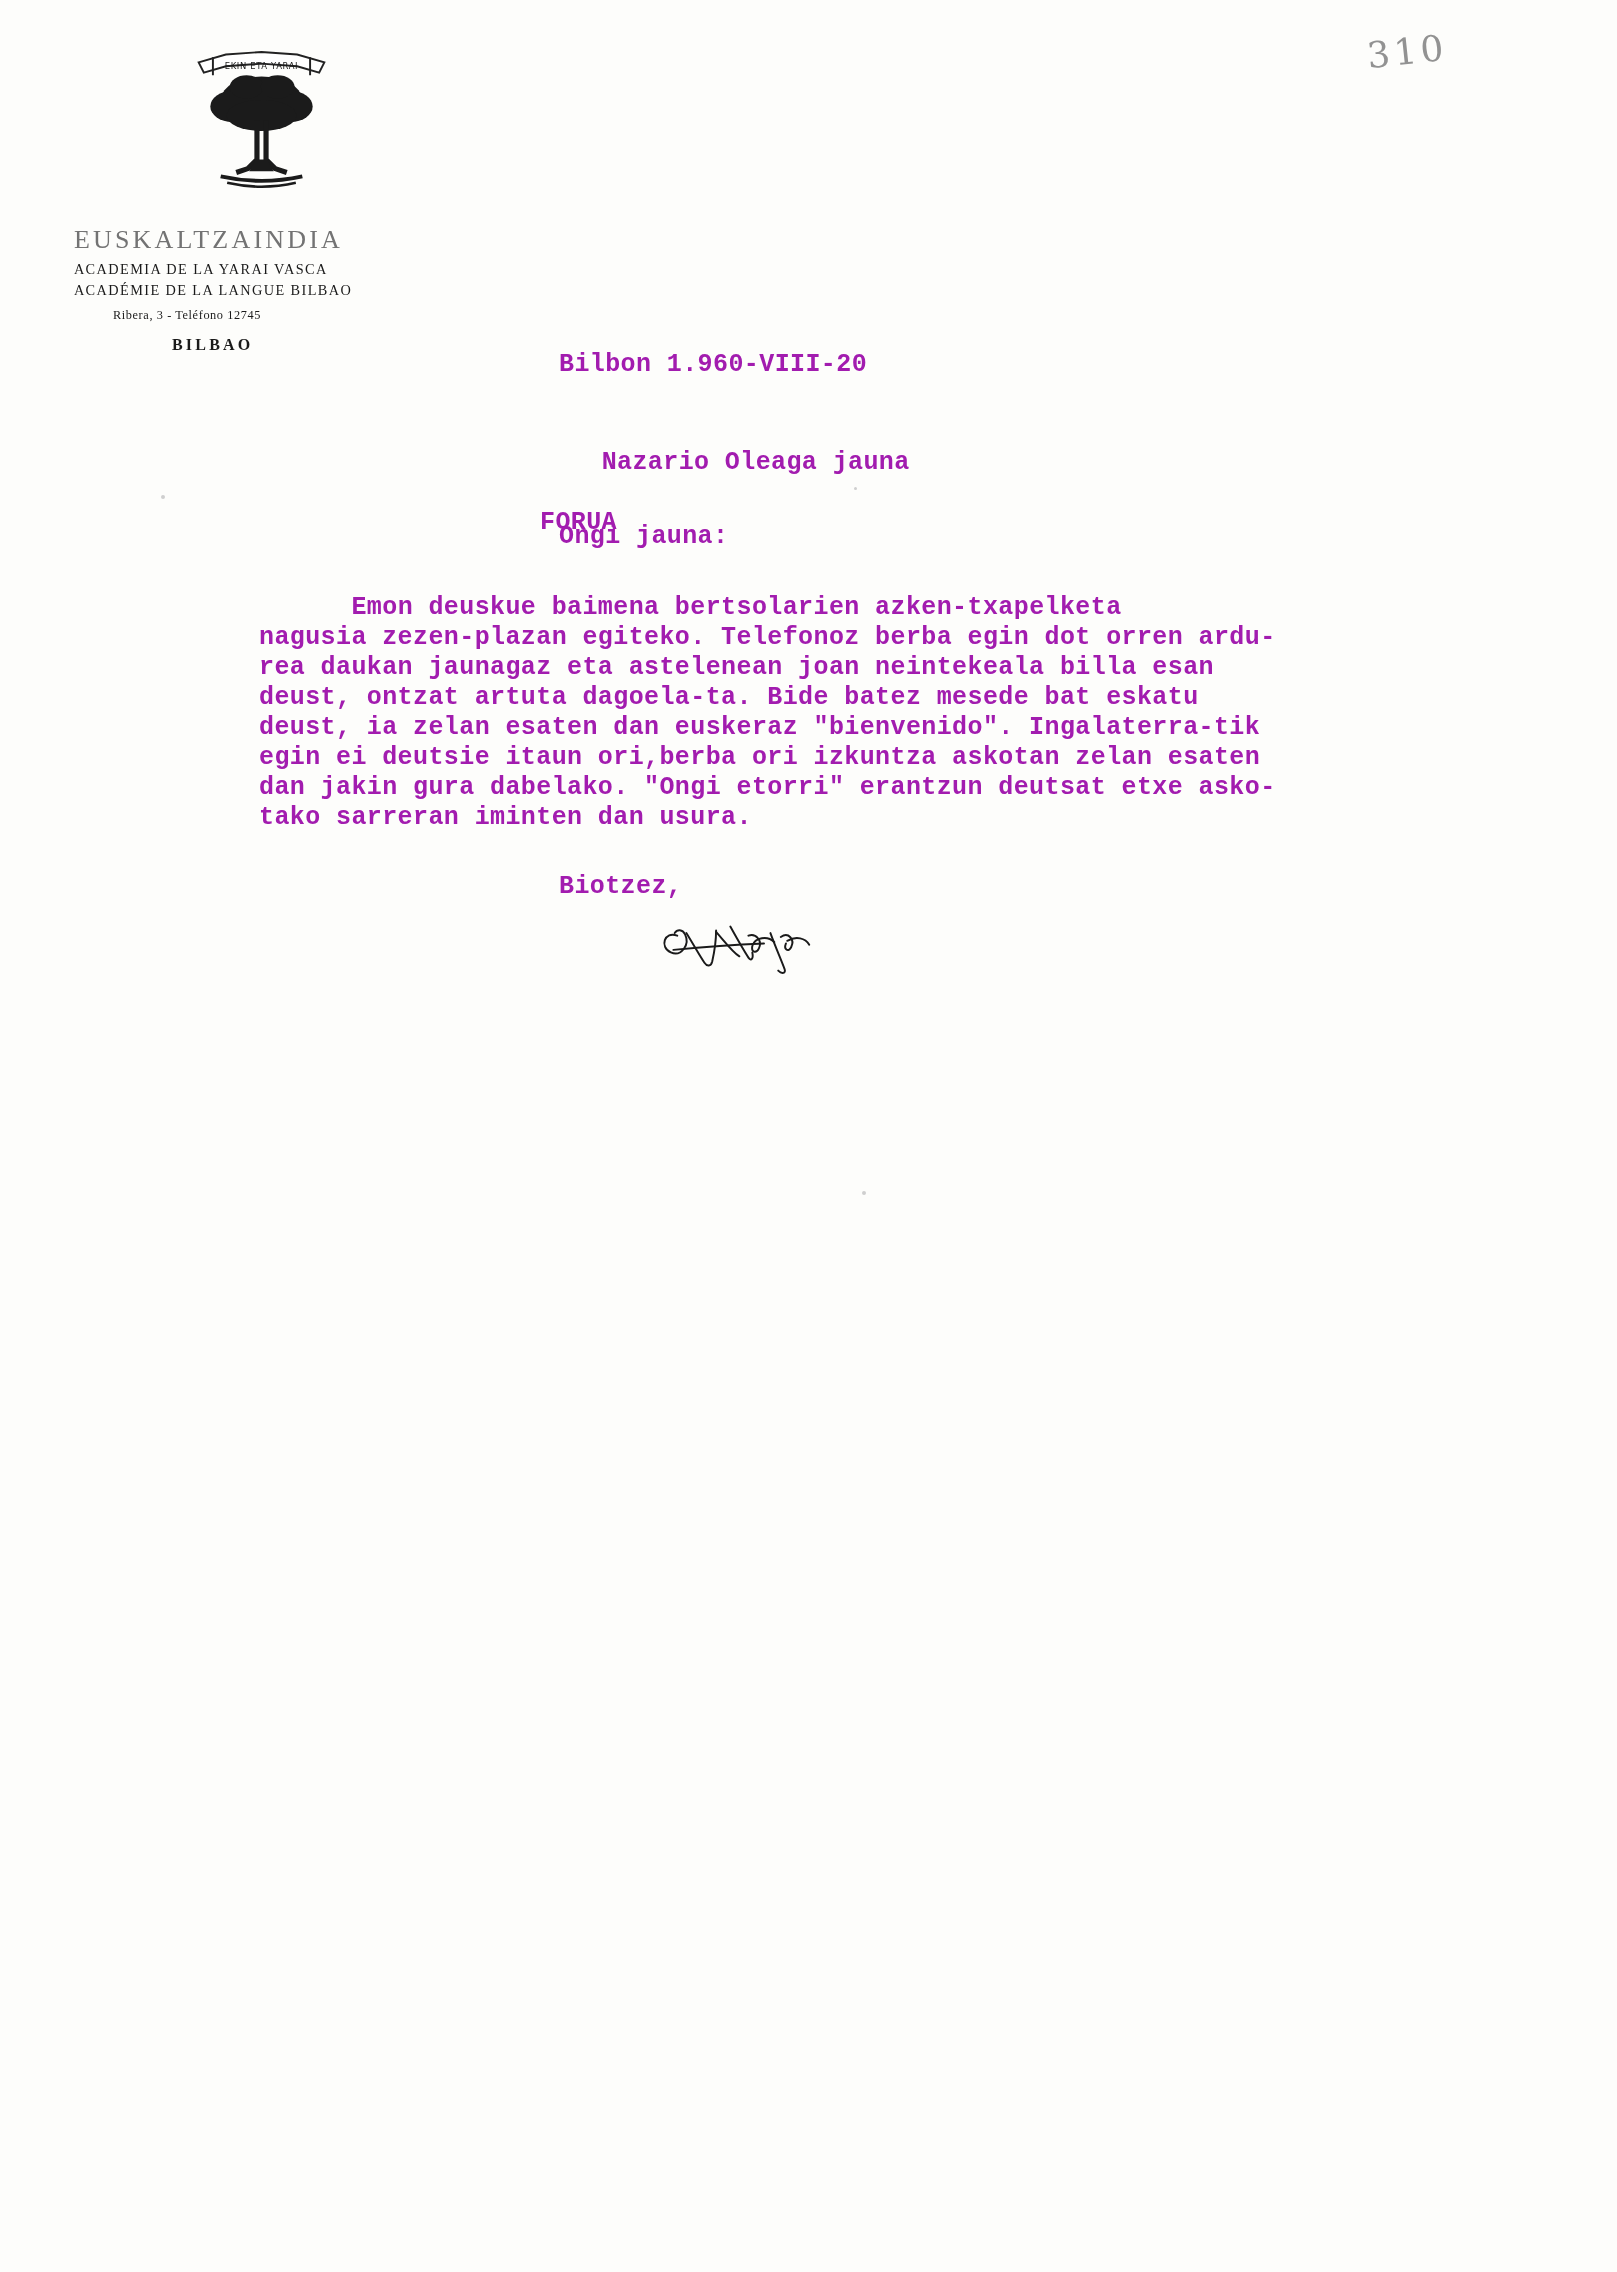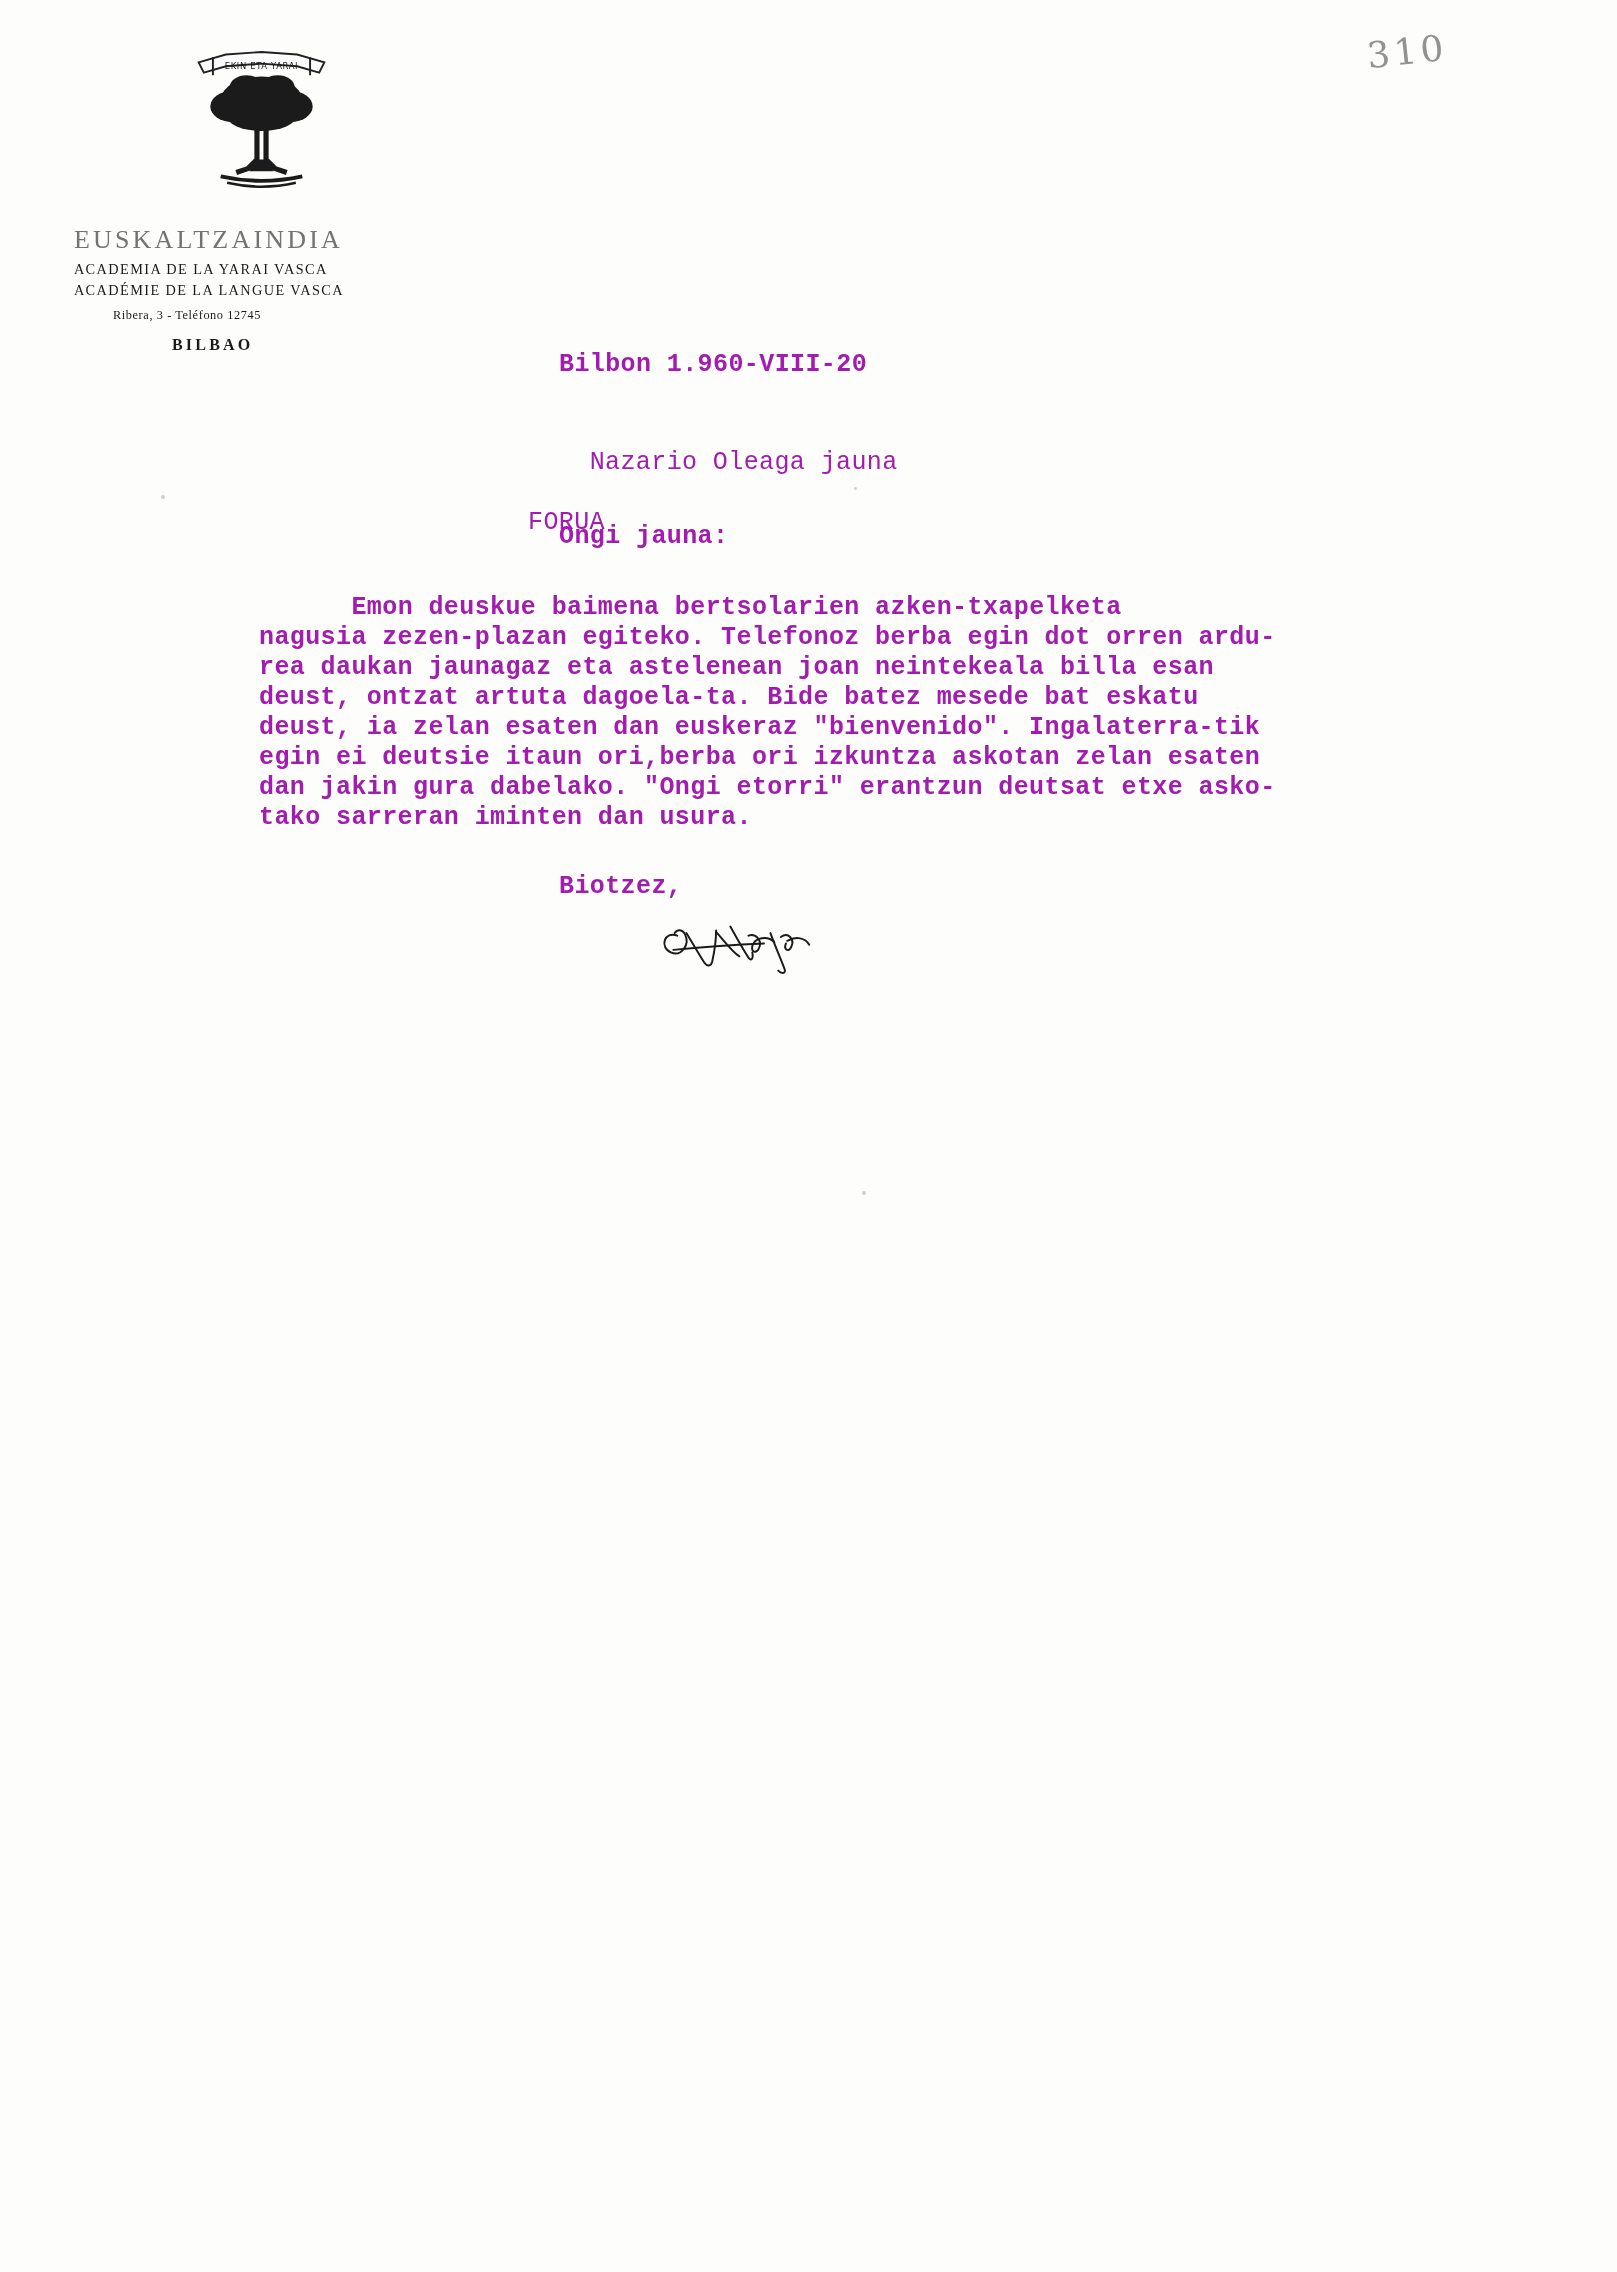--- a/index.html
+++ b/index.html
@@ -100,22 +100,22 @@
   .date-line {
     position: absolute;
     top: 350px;
     left: 559px;
     font-weight: 700;
   }
 
   .recipient {
     position: absolute;
     top: 418px;
-    left: 528px;
-    font-weight: 400;
+    left: 540px;
+    font-weight: 700;
   }
   .recipient .r2 { display: block; }
 
   .salutation {
     position: absolute;
     top: 522px;
     left: 559px;
     font-weight: 700;
   }
 
@@ -180,21 +180,21 @@
 
         <path d="M52 212 Q115 226 178 212" stroke="#1b1b1b" stroke-width="6" fill="none"></path>
         <path d="M62 222 Q115 234 168 222" stroke="#1b1b1b" stroke-width="4" fill="none"></path>
       </svg>
     </div>
 
     <div class="org-name">EUSKALTZAINDIA</div>
 
     <div class="org-sub1">ACADEMIA DE LA YARAI VASCA</div>
 
-    <div class="org-sub2">ACADÉMIE DE LA LANGUE VASCA</div>
+    <div class="org-sub2">ACADÉMIE DE LA LANGUE BILBAO</div>
 
     <div class="org-addr">Ribera, 3  -  Teléfono 12745</div>
 
     <div class="org-city">BILBAO</div>
   </div>
 
   <div class="typed date-line">Bilbon 1.960-VIII-20</div>
 
   <div class="typed recipient">
     <span class="r1">Nazario Oleaga jauna</span>

